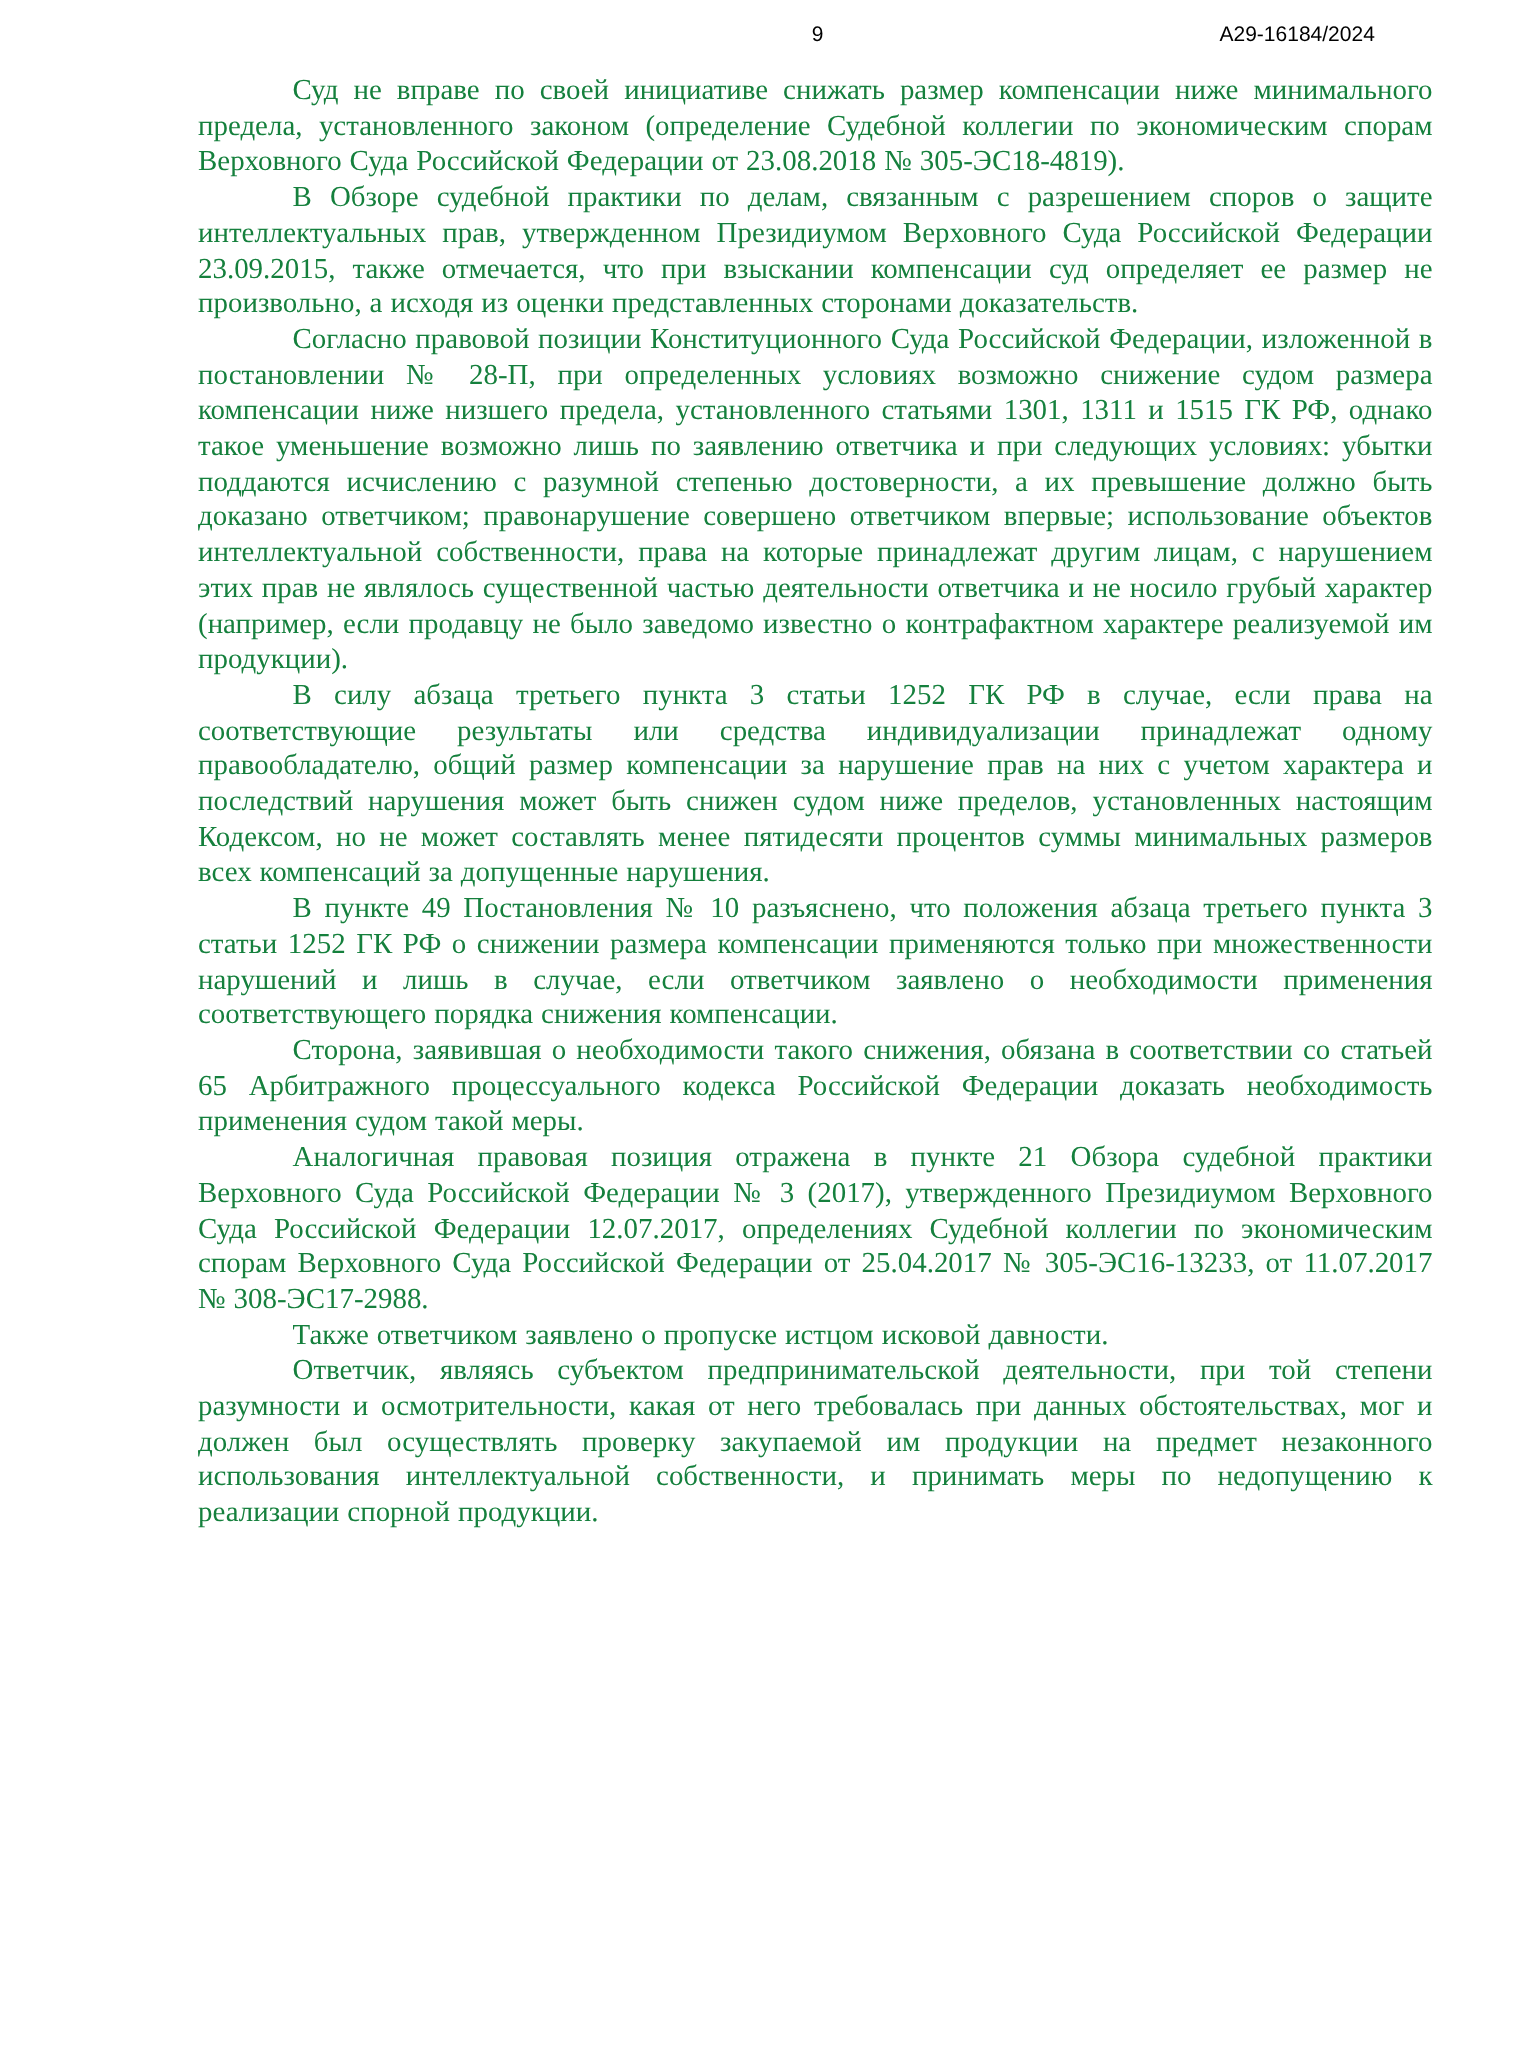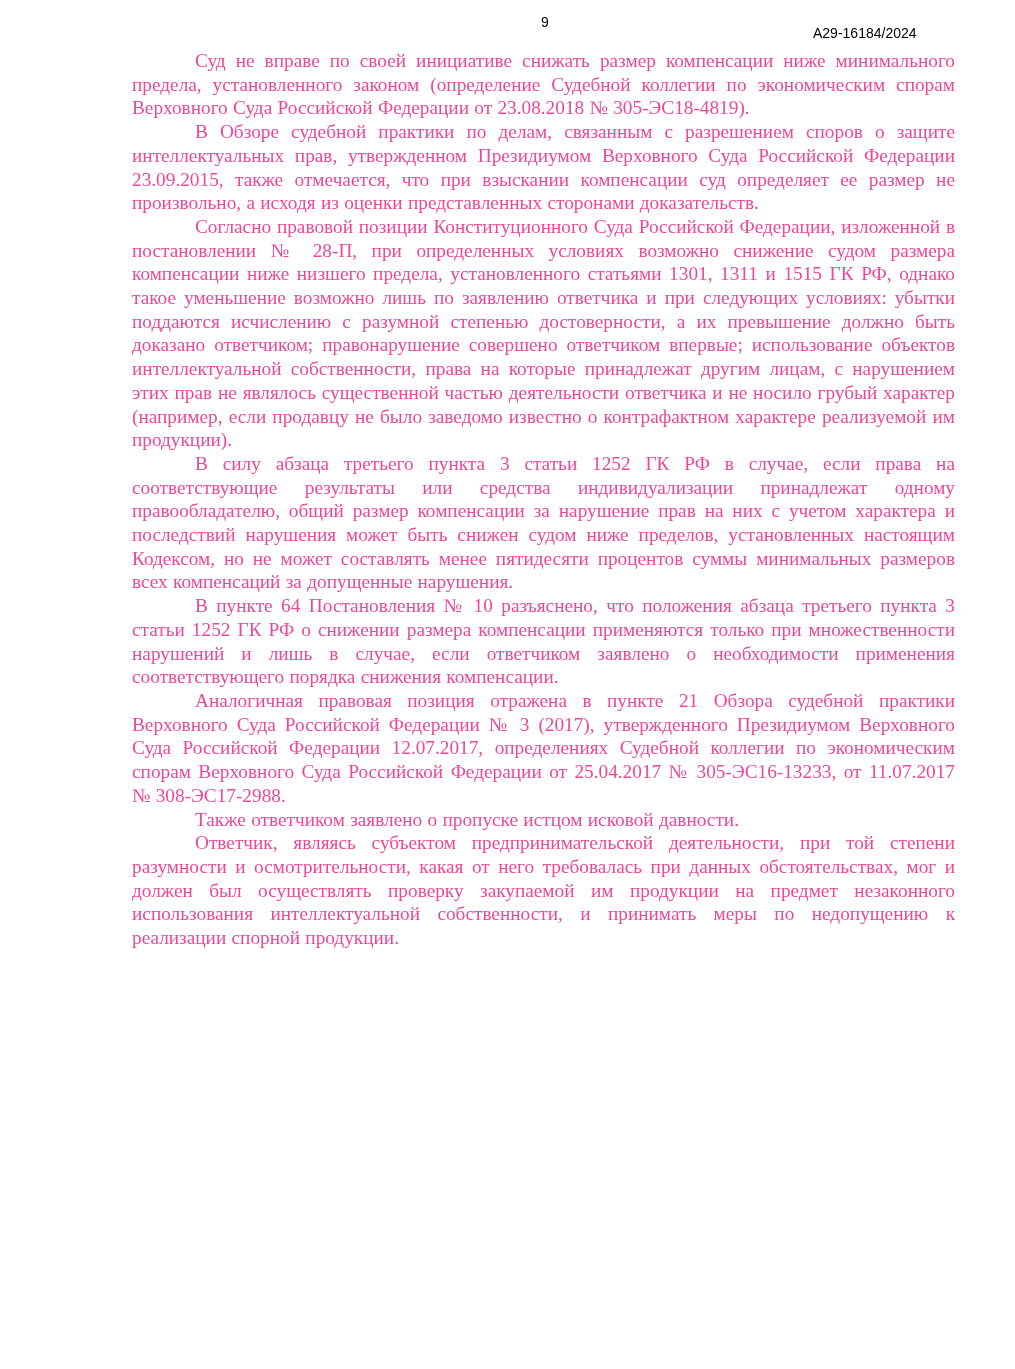--- a/index.html
+++ b/index.html
@@ -27,31 +27,30 @@
   }
   .header-casenum {
     position: absolute;
     top: 13px;
     left: 813px;
     font-family: "Liberation Sans", sans-serif;
     font-size: 14px;
     line-height: 19px;
     color: #000000;
     white-space: nowrap;
-    margin-top: 11px;
   }
   .content {
     position: absolute;
     top: 49px;
     left: 132px;
     width: 823px;
     font-family: "Liberation Serif", serif;
     font-size: 19.3px;
     line-height: 23.7px;
-    color: #ec4899;
+    color: #15803d;
     text-align: justify;
   }
   .content p {
     margin: 0;
     padding: 0;
     text-indent: 63px;
     word-spacing: 0.5px;
   }
 </style>
 </head>
@@ -61,19 +60,20 @@
 
   <div class="header-pagenum">9</div>
 
   <div class="header-casenum">А29-16184/2024</div>
 
   <div class="content">
     <p>Суд не вправе по своей инициативе снижать размер компенсации ниже минимального предела, установленного законом (определение Судебной коллегии по экономическим спорам Верховного Суда Российской Федерации от 23.08.2018 № 305-ЭС18-4819).</p>
     <p>В Обзоре судебной практики по делам, связанным с разрешением споров о защите интеллектуальных прав, утвержденном Президиумом Верховного Суда Российской Федерации 23.09.2015, также отмечается, что при взыскании компенсации суд определяет ее размер не произвольно, а исходя из оценки представленных сторонами доказательств.</p>
     <p>Согласно правовой позиции Конституционного Суда Российской Федерации, изложенной в постановлении № 28-П, при определенных условиях возможно снижение судом размера компенсации ниже низшего предела, установленного статьями 1301, 1311 и 1515 ГК РФ, однако такое уменьшение возможно лишь по заявлению ответчика и при следующих условиях: убытки поддаются исчислению с разумной степенью достоверности, а их превышение должно быть доказано ответчиком; правонарушение совершено ответчиком впервые; использование объектов интеллектуальной собственности, права на которые принадлежат другим лицам, с нарушением этих прав не являлось существенной частью деятельности ответчика и не носило грубый характер (например, если продавцу не было заведомо известно о контрафактном характере реализуемой им продукции).</p>
     <p>В силу абзаца третьего пункта 3 статьи 1252 ГК РФ в случае, если права на соответствующие результаты или средства индивидуализации принадлежат одному правообладателю, общий размер компенсации за нарушение прав на них с учетом характера и последствий нарушения может быть снижен судом ниже пределов, установленных настоящим Кодексом, но не может составлять менее пятидесяти процентов суммы минимальных размеров всех компенсаций за допущенные нарушения.</p>
-    <p>В пункте 64 Постановления № 10 разъяснено, что положения абзаца третьего пункта 3 статьи 1252 ГК РФ о снижении размера компенсации применяются только при множественности нарушений и лишь в случае, если ответчиком заявлено о необходимости применения соответствующего порядка снижения компенсации.</p>
+    <p>В пункте 49 Постановления № 10 разъяснено, что положения абзаца третьего пункта 3 статьи 1252 ГК РФ о снижении размера компенсации применяются только при множественности нарушений и лишь в случае, если ответчиком заявлено о необходимости применения соответствующего порядка снижения компенсации.</p>
+    <p>Сторона, заявившая о необходимости такого снижения, обязана в соответствии со статьей 65 Арбитражного процессуального кодекса Российской Федерации доказать необходимость применения судом такой меры.</p>
     <p>Аналогичная правовая позиция отражена в пункте 21 Обзора судебной практики Верховного Суда Российской Федерации № 3 (2017), утвержденного Президиумом Верховного Суда Российской Федерации 12.07.2017, определениях Судебной коллегии по экономическим спорам Верховного Суда Российской Федерации от 25.04.2017 № 305-ЭС16-13233, от 11.07.2017 № 308-ЭС17-2988.</p>
     <p>Также ответчиком заявлено о пропуске истцом исковой давности.</p>
     <p>Ответчик, являясь субъектом предпринимательской деятельности, при той степени разумности и осмотрительности, какая от него требовалась при данных обстоятельствах, мог и должен был осуществлять проверку закупаемой им продукции на предмет незаконного использования интеллектуальной собственности, и принимать меры по недопущению к реализации спорной продукции.</p>
   </div>
 
 </div>
 
 </body></html>

